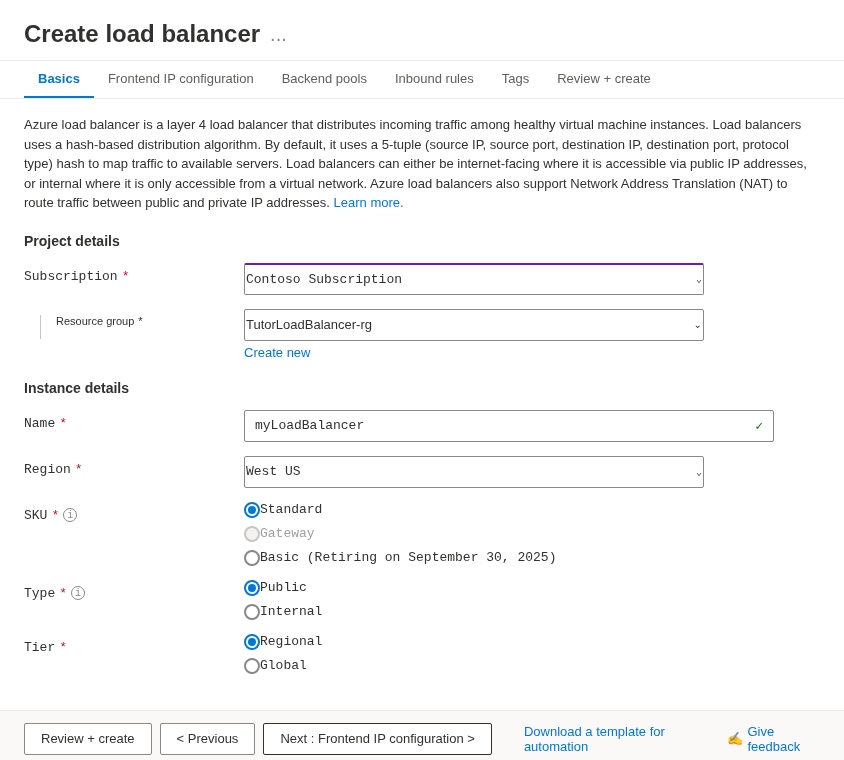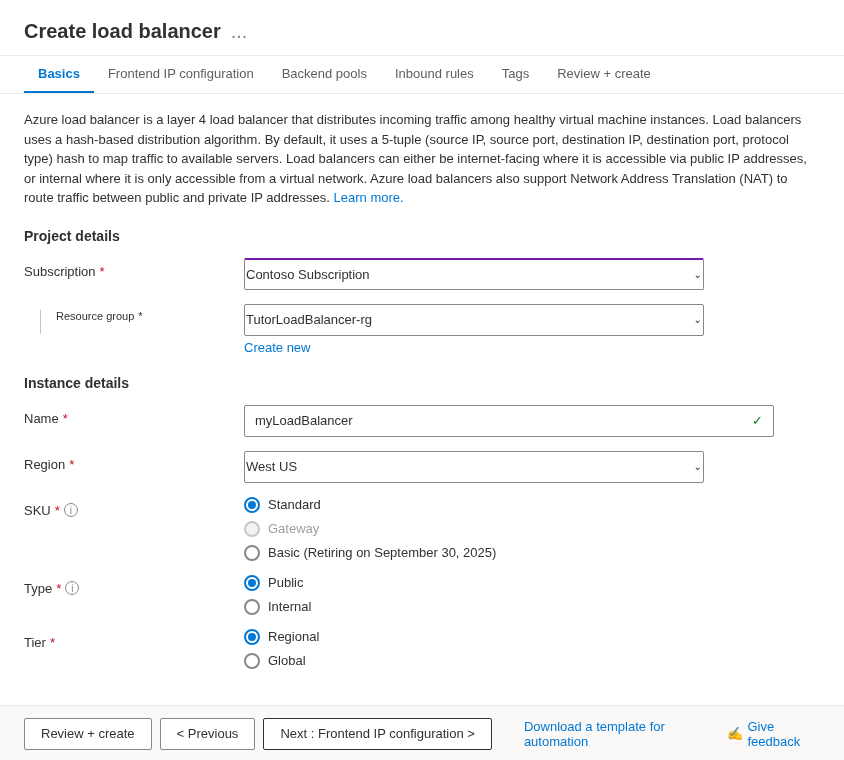--- a/index.html
+++ b/index.html
@@ -3,62 +3,62 @@
   <meta charset="utf-8">
   <style>
     * { box-sizing: border-box; margin: 0; padding: 0; }
     body { font-family: 'Segoe UI', Arial, sans-serif; font-size: 13px; color: #323130; background: #fff; }
 
     .page { width: 844px; min-height: 760px; background: #fff; padding: 0; display: flex; flex-direction: column; }
 
     
     .page-header { padding: 20px 24px 12px; border-bottom: 1px solid #edebe9; }
     .page-title-row { display: flex; align-items: center; gap: 10px; }
-    .page-title { font-size: 20px; font-weight: 600; color: #323130; }
+    .page-title { font-size: 24px; font-weight: 600; color: #323130; }
     .page-title-ellipsis { font-size: 20px; color: #8a8886; cursor: pointer; }
 
     
     .tabs { display: flex; align-items: center; padding: 0 24px; border-bottom: 1px solid #edebe9; gap: 0; }
     .tab { padding: 10px 14px; font-size: 13px; cursor: pointer; color: #605e5c; border-bottom: 2px solid transparent; white-space: nowrap; }
     .tab.active { color: #0078d4; border-bottom: 2px solid #0078d4; font-weight: 700; }
 
     
     .content { padding: 16px 24px; flex: 1; overflow-y: auto; }
 
     
     .description { font-size: 13px; color: #323130; line-height: 1.5; margin-bottom: 20px; }
     .description a { color: #0078d4; text-decoration: none; }
 
     
     .section-title { font-size: 14px; font-weight: 600; color: #323130; margin-bottom: 14px; margin-top: 4px; }
 
     
     .form-section { margin-bottom: 20px; }
-    .form-row { display: flex; align-items: flex-start; margin-bottom: 14px; }
+    .form-row { display: flex; align-items: flex-start; margin-bottom: 14px; font-family: Liberation Mono, monospace; }
     .form-label { width: 220px; min-width: 220px; font-size: 13px; color: #323130; padding-top: 6px; display: flex; align-items: center; gap: 4px; }
     .form-label .required { color: #c50f1f; }
     .form-label .info-icon { display: inline-flex; align-items: center; justify-content: center; width: 14px; height: 14px; border-radius: 50%; border: 1px solid #8a8886; color: #8a8886; font-size: 10px; cursor: pointer; }
 
     
     .dropdown { width: 460px; height: 32px; border: 1px solid #8a8886; border-radius: 2px; display: flex; align-items: center; justify-content: space-between; padding: 0 1px; background: #fff; cursor: pointer; position: relative; }
     .dropdown-text { font-size: 13px; color: #323130; }
     .dropdown-arrow { font-size: 10px; color: #323130; }
 
     
     .name-field { width: 530px; height: 32px; border: 1px solid #8a8886; border-radius: 2px; display: flex; align-items: center; justify-content: space-between; padding: 0 10px; background: #fff; }
     .name-field .checkmark { color: #107c10; }
 
     
     .resource-group-row { display: flex; align-items: flex-start; margin-bottom: 14px; }
     .resource-group-indent { width: 32px; display: flex; align-items: flex-start; padding-top: 6px; }
     .resource-group-label { width: 188px; min-width: 188px; font-size: 11px; color: #323130; padding-top: 6px; display: flex; align-items: center; gap: 4px; }
 
     
     .radio-group { display: flex; flex-direction: column; gap: 8px; }
-    .radio-item { display: flex; align-items: center; gap: 8px; cursor: pointer; }
+    .radio-item { display: flex; align-items: center; gap: 0; cursor: pointer; }
     .radio-input { width: 16px; height: 16px; border-radius: 50%; border: 2px solid #8a8886; display: flex; align-items: center; justify-content: center; background: #fff; flex-shrink: 0; }
     .radio-input.checked { border-color: #0078d4; }
     .radio-input.checked::after { content: ''; width: 8px; height: 8px; border-radius: 50%; background: #0078d4; }
     .radio-input.disabled { border-color: #c8c6c4; background: #f3f2f1; cursor: not-allowed; }
     .radio-label { font-size: 13px; color: #323130; }
     .radio-label.disabled { color: #a19f9d; }
 
     
     .footer { padding: 12px 24px; border-top: 1px solid #edebe9; display: flex; align-items: center; gap: 8px; background: #faf9f8; }
     .btn { height: 32px; padding: 0 16px; font-size: 13px; cursor: pointer; border-radius: 2px; display: flex; align-items: center; gap: 4px; white-space: nowrap; }

